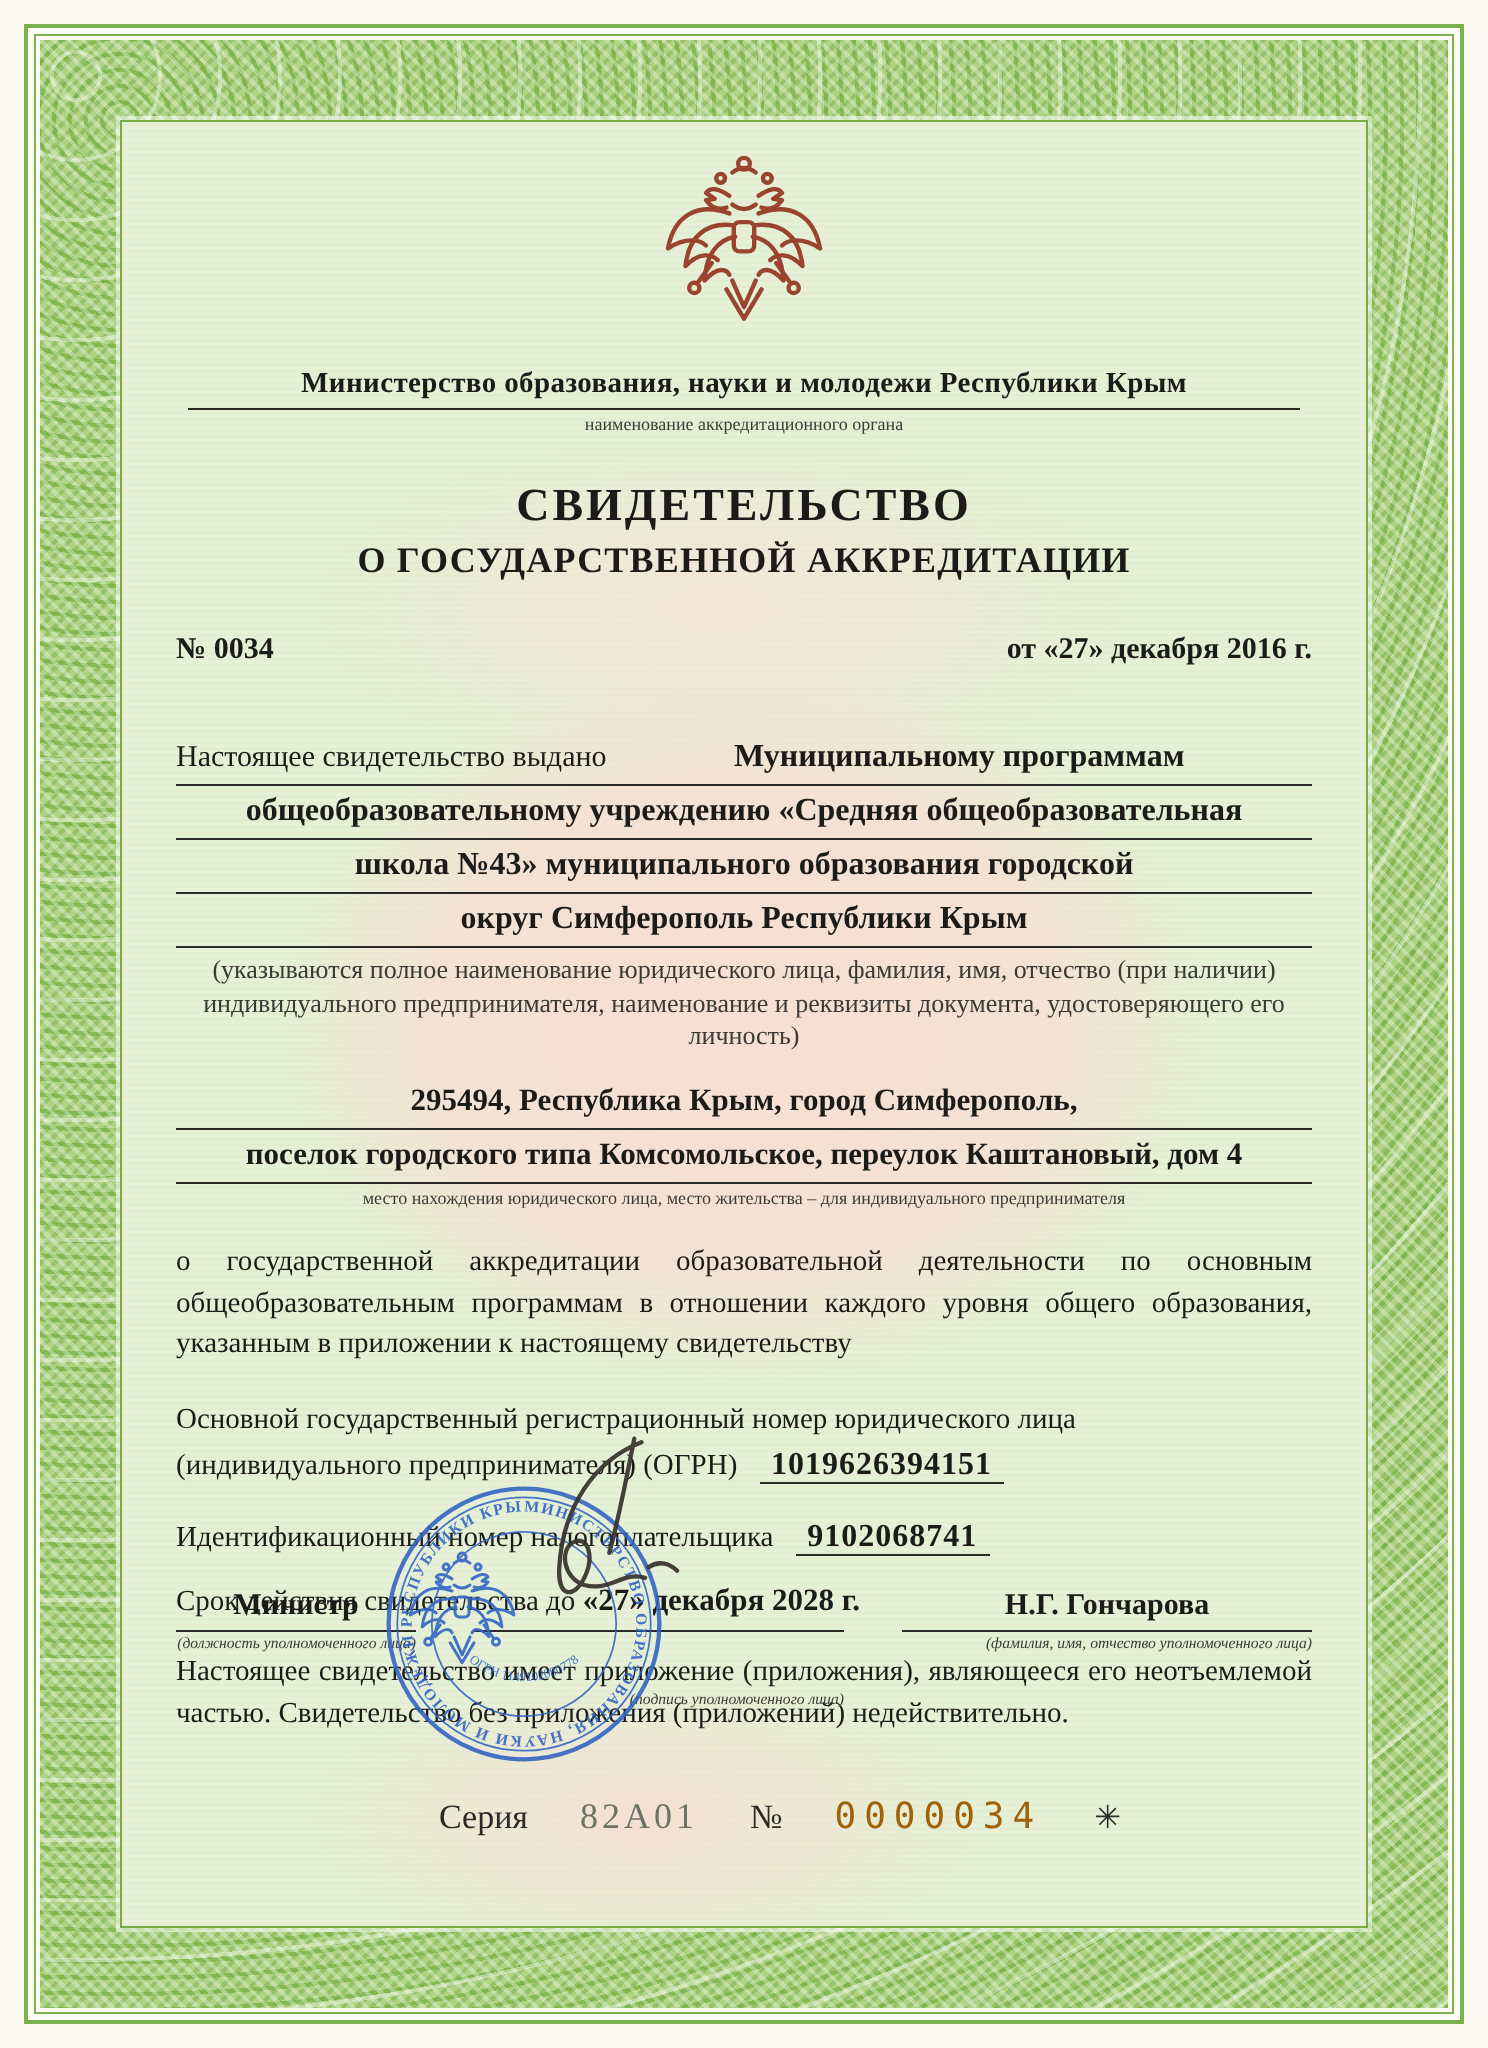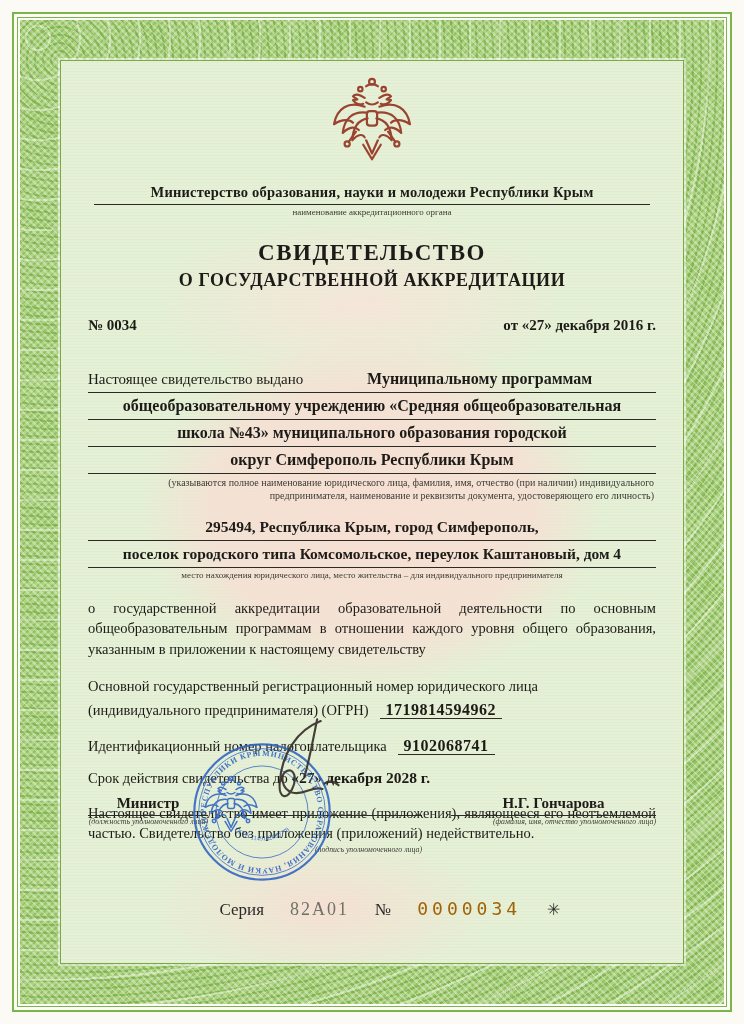--- a/index.html
+++ b/index.html
@@ -45,21 +45,21 @@
   .tiny-caption{font-size:9px;color:#3c3a34;text-align:center;margin-top:2px;line-height:1.25;}
   .doc-title{margin-top:22px;font-size:23px;font-weight:bold;letter-spacing:1.5px;text-align:center;}
   .doc-subtitle{margin-top:4px;font-size:18px;font-weight:bold;letter-spacing:.6px;text-align:center;}
   .num-row{margin-top:26px;display:flex;justify-content:space-between;font-size:15px;font-weight:bold;}
   .issued-block{margin-top:32px;}
   .u-row{border-bottom:1px solid #2b2a27;min-height:26px;line-height:26px;}
   .issued-first{display:flex;}
   .issued-label{font-size:15px;white-space:nowrap;}
   .bold-center{flex:1;text-align:center;font-weight:bold;font-size:16px;}
   .u-row.center-bold{text-align:center;font-weight:bold;font-size:16px;}
-  .cap-wide{margin:3px 2px 0 2px;font-size:10px;text-align:right;}
+  .cap-wide{margin:3px 2px 0 2px;font-size:13px;}
   .addr-block{margin-top:12px;}
   .addr-row{border-bottom:1px solid #2b2a27;min-height:26px;line-height:26px;text-align:center;font-weight:bold;font-size:15.5px;}
   .para{margin-top:16px;font-size:14.5px;line-height:1.42;text-align:justify;}
   .ogrn-block{margin-top:16px;font-size:14.5px;line-height:1.55;}
   .num-val{font-weight:bold;font-size:16px;border-bottom:1.2px solid #2b2a27;padding:0 6px;letter-spacing:.5px;}
   .inline-label{font-size:14.5px;}
   .inn-line{margin-top:14px;font-size:14.5px;}
   .validity-line{margin-top:14px;font-size:14.5px;}
   .validity-line b{font-size:15.5px;}
   
@@ -154,21 +154,21 @@
     <div class="addr-row">295494, Республика Крым, город Симферополь,</div>
     <div class="addr-row">поселок городского типа Комсомольское, переулок Каштановый, дом 4</div>
     <div class="tiny-caption">место нахождения юридического лица, место жительства – для индивидуального предпринимателя</div>
   </div>
 
   <div class="para">о государственной аккредитации образовательной деятельности по основным общеобразовательным программам в отношении каждого уровня общего образования, указанным в приложении к настоящему свидетельству</div>
 
   <div class="ogrn-block">
     <span class="inline-label">Основной государственный регистрационный номер юридического лица</span><br>
     <span class="inline-label">(индивидуального предпринимателя) (ОГРН)</span>&nbsp;&nbsp;
-    <span class="num-val">1719814594962</span>
+    <span class="num-val">1019626394151</span>
   </div>
 
   <div class="inn-line">
     <span class="inline-label">Идентификационный номер налогоплательщика</span>&nbsp;&nbsp;
     <span class="num-val">9102068741</span>
   </div>
 
   <div class="validity-line">
     <span>Срок действия свидетельства до</span>
     <b>«27» декабря 2028 г.</b>

